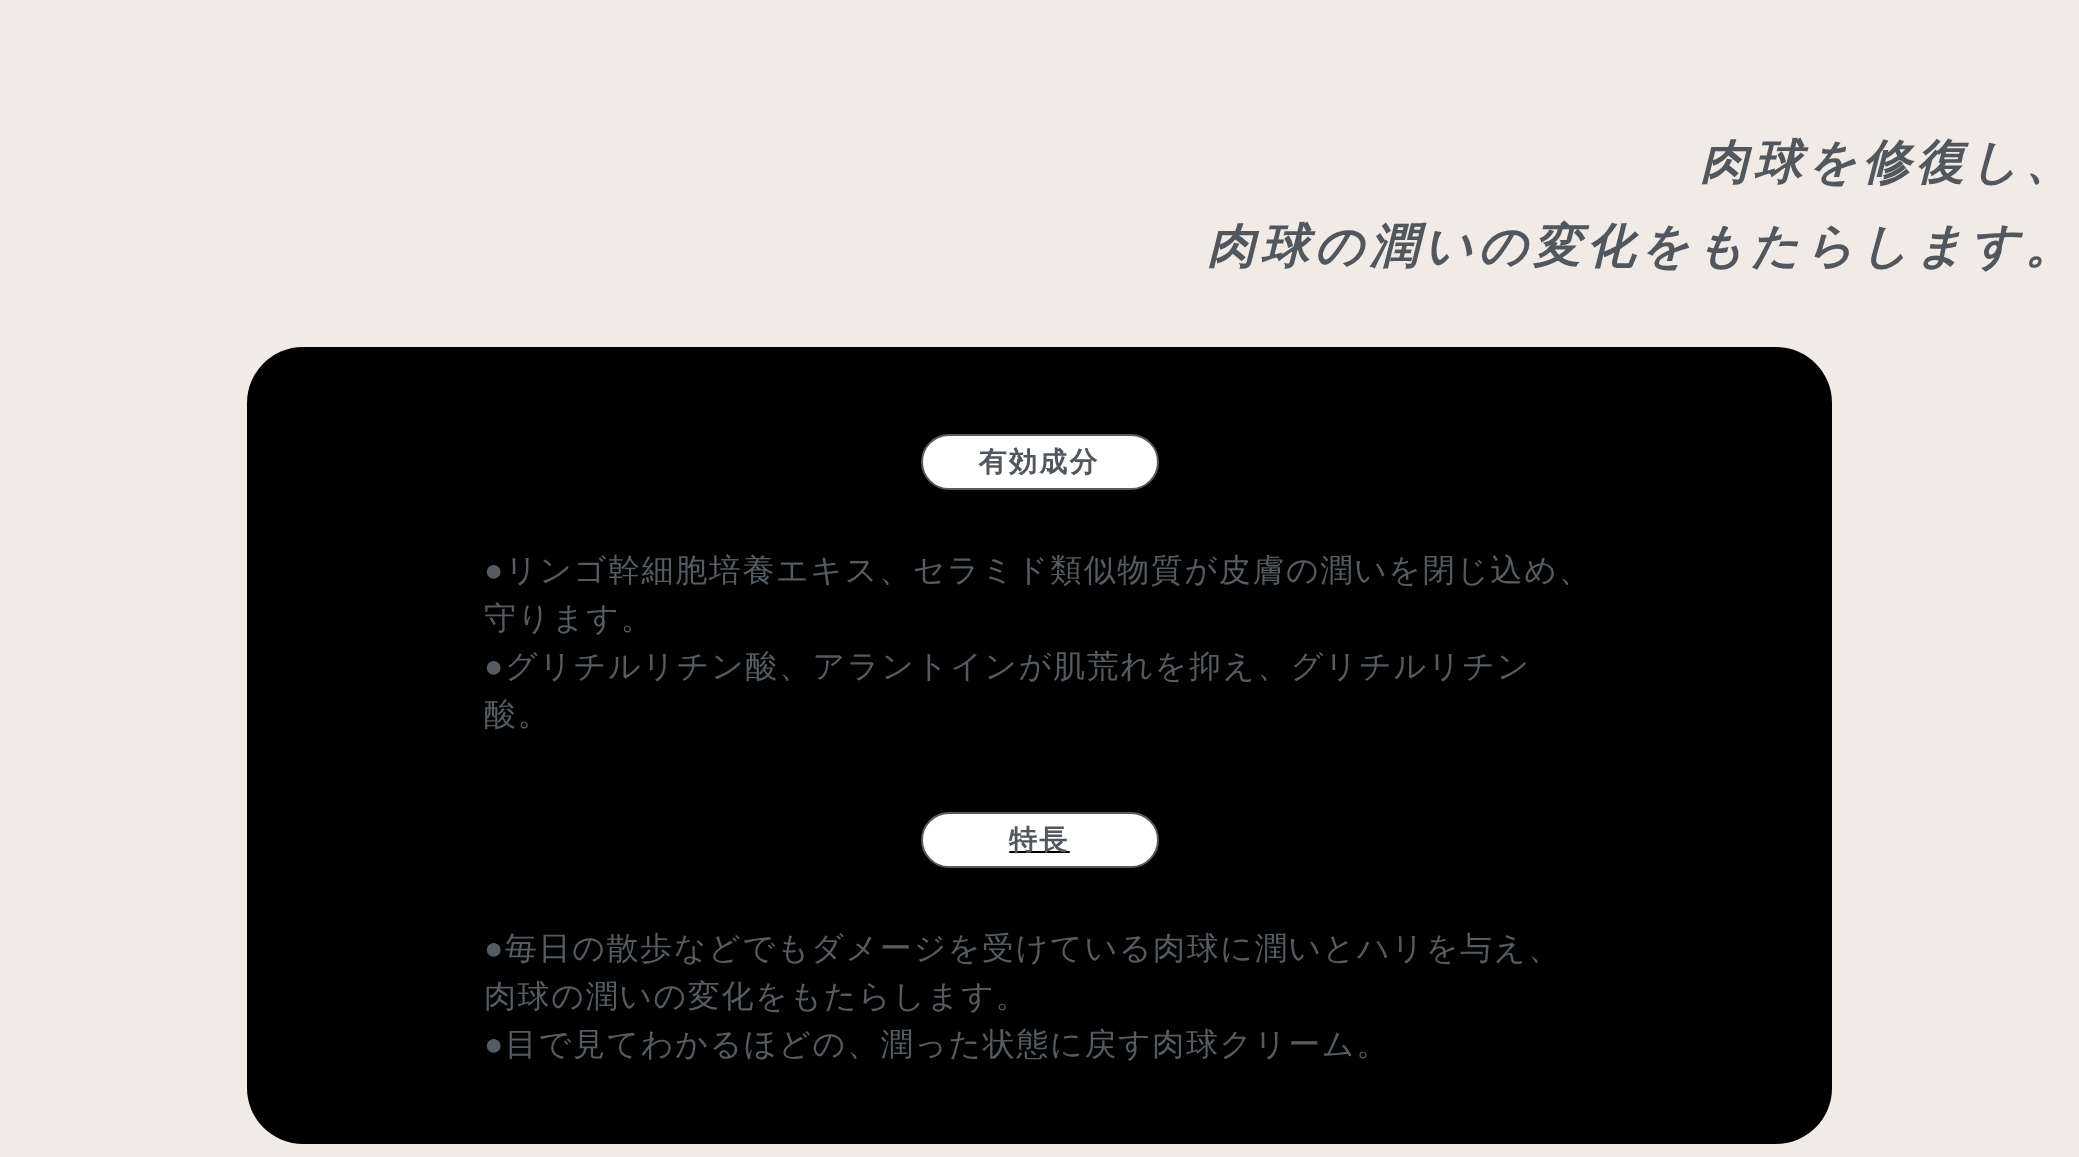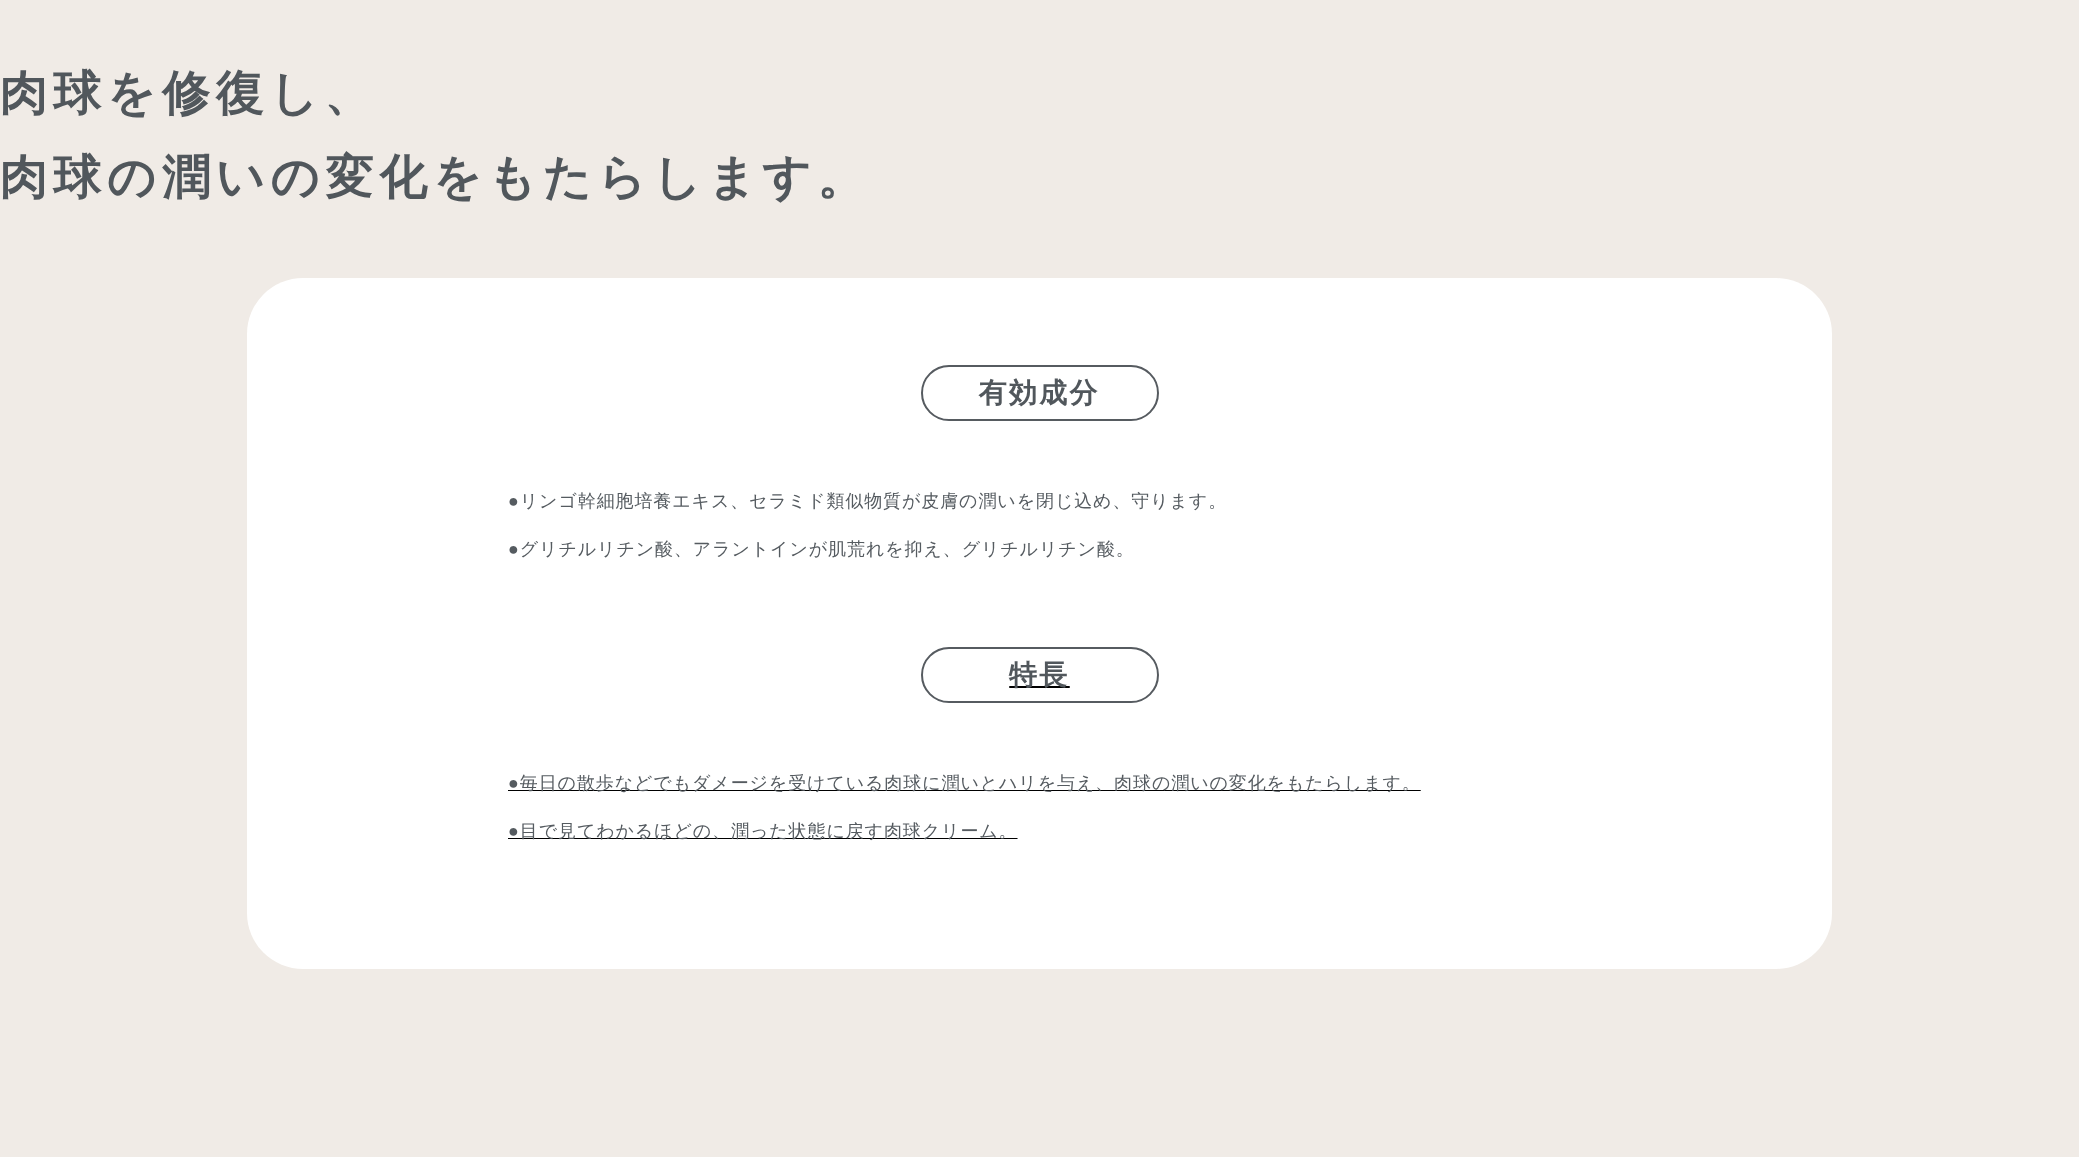--- a/index.html
+++ b/index.html
@@ -8,37 +8,38 @@
     font-family: "Liberation Sans", "DejaVu Sans", sans-serif;
   }
   .screen {
     position: relative;
     width: 2079px;
     height: 1157px;
     background: #f0ebe6;
     overflow: hidden;
   }
   .hero {
-    padding-top: 51px;
-    text-align: left;
+    padding-top: 120px;
+    text-align: right;
+    font-style: italic;
   }
   .heading {
     font-size: 48px;
     font-weight: 700;
     line-height: 84px;
     letter-spacing: 0.12em;
     color: #51575c;
   }
   .heading-line { display: block; }
   .card {
     width: 1585px;
     margin: 59px auto 0;
-    background: #ffffff;
+    background: #000000;
     border-radius: 56px;
-    padding: 87px 237px 114px;
+    padding: 87px 237px 76px;
   }
   .content { width: 1111px; }
   .section + .section { margin-top: 74px; text-decoration: underline; }
   .pill {
     width: 238px;
     height: 56px;
     margin: 0 auto;
     border: 2px solid #565b60;
     border-radius: 28px;
     background: #ffffff;
@@ -47,27 +48,26 @@
     justify-content: center;
   }
   .pill-label {
     font-size: 28px;
     font-weight: 700;
     letter-spacing: 0.08em;
     color: #51575c;
   }
   .bullets { margin-top: 56px; }
   .bullet {
-    font-size: 18px;
+    font-size: 32px;
     line-height: 48px;
     letter-spacing: 0.05em;
     color: #555b60;
     word-break: break-all;
     overflow-wrap: break-word;
-    margin-left: 24px;
   }
 </style>
 </head>
 <body>
 
 <div class="screen">
 
   <header class="hero">
     <h1 class="heading">
       <span class="heading-line">肉球を修復し、</span>

